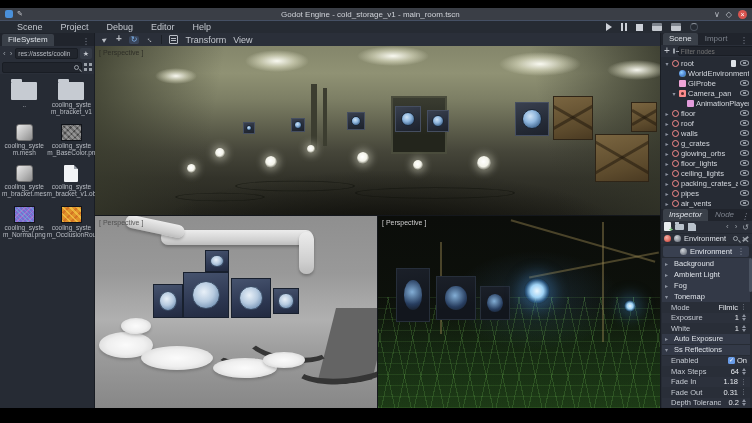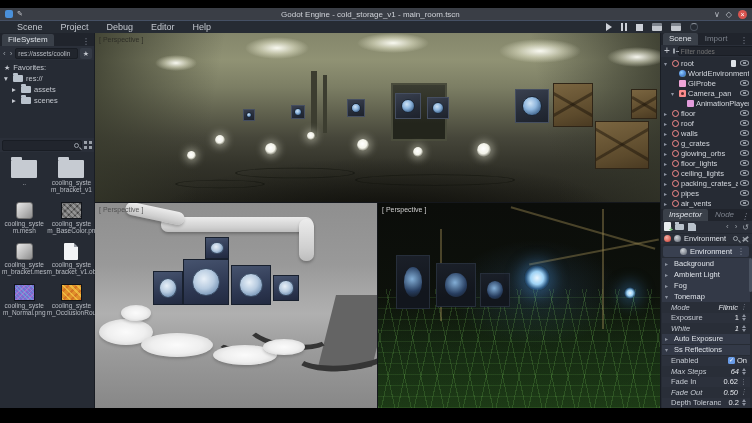--- a/index.html
+++ b/index.html
@@ -152,21 +152,21 @@
   
   .sc-toolbar{height:13px;background:#2a2f39;display:flex;align-items:center;gap:3px;padding:0 3px;}
   .plus{color:#c3c7ce;font-size:10px;line-height:10px;}
   .chain{width:9px;height:6px;border:1px solid #9aa0a8;border-radius:3px;position:relative;}
   .chain::after{content:"";position:absolute;left:2px;top:1.5px;width:3px;height:1px;background:#9aa0a8;}
   .filter-box{flex:1;height:10px;background:#21252d;border:1px solid #191d24;border-radius:2px;
       display:flex;align-items:center;padding:0 2px;gap:2px;}
   .filter-box input{flex:1;min-width:0;background:transparent;border:none;outline:none;color:#b9bdc4;
       font-size:6.5px;font-family:"Liberation Sans",sans-serif;padding:0;}
   .sc-tree{height:160px;background:#262b34;padding:1px 0;overflow:hidden;}
-  .srow{display:flex;align-items:center;height:10px;font-size:7.5px;color:#d3d7dd;gap:2px;padding:0 3px;}
+  .srow{display:flex;align-items:center;height:10px;font-size:7.5px;color:#d3d7dd;gap:2px;padding:0 3px;text-align:center;}
   .srow .car{width:6px;flex:none;color:#8d93a0;font-size:6px;}
   .caret-o::after{content:"\25BE";} .caret-e::after{content:"\25B8";}
   .sd1{padding-left:10px;} .sd2{padding-left:18px;}
   .nlabel{white-space:nowrap;overflow:hidden;}
   .ic{width:7px;height:7px;flex:none;display:inline-block;}
   .ic-spatial{border:1.5px solid #fc8c8c;border-radius:50%;}
   .ic-world{background:radial-gradient(circle at 35% 35%,#8fd0ff,#4a7fd0 60%,#6cc27a);border-radius:50%;}
   .ic-giprobe{background:#f0a6d8;border-radius:1px;}
   .ic-camera{background:#fc8c8c;border-radius:1px;position:relative;}
   .ic-camera::after{content:"";position:absolute;left:2px;top:2px;width:3px;height:3px;border-radius:50%;background:#5c2f2f;}
@@ -189,21 +189,21 @@
   .objname{flex:1;font-size:7.5px;color:#dde1e7;white-space:nowrap;overflow:hidden;}
   .tools{width:8px;height:8px;position:relative;}
   .tools::before{content:"";position:absolute;left:1px;top:3px;width:7px;height:2px;background:#9aa0a8;transform:rotate(-40deg);}
   .tools::after{content:"";position:absolute;left:1px;top:4px;width:7px;height:1px;background:#9aa0a8;transform:rotate(40deg);}
   .insp-body{flex:1;background:#262b34;position:relative;padding:2px 2px 0 1px;}
   .res-header{height:11px;margin:0 1px 1px;background:#394050;border-radius:2px;display:flex;align-items:center;justify-content:center;gap:3px;font-size:7.5px;color:#e2e6ec;position:relative;}
   .res-header .dots{position:absolute;right:2px;top:1px;margin:0;}
   .grow{display:flex;align-items:center;height:10.5px;background:#333947;font-size:7.5px;color:#dde1e7;gap:3px;padding:0 3px;margin-bottom:.5px;}
   .grow .car{color:#8d93a0;font-size:6px;width:6px;}
   .prow{display:flex;align-items:center;height:10.5px;font-size:7.5px;padding:0 3px 0 9px;gap:2px;}
-  .prow.a0{background:#292e38;font-style:italic;} .prow.a1{background:#2c313c;}
+  .prow.a0{background:#292e38;} .prow.a1{background:#2c313c;}
   .plabel{flex:1;color:#c6cbd3;white-space:nowrap;overflow:hidden;}
   .pval{color:#e6e9ee;}
   .spin{display:flex;flex-direction:column;gap:1px;width:6px;align-items:center;flex:none;}
   .spin i{width:0;height:0;border-left:2.5px solid transparent;border-right:2.5px solid transparent;}
   .spin .up{border-bottom:3px solid #8d93a0;}
   .spin .dn{border-top:3px solid #8d93a0;}
   .pdots{color:#8d93a0;font-size:7px;}
   .pdots::after{content:"\22EE";}
   .cbx{width:7px;height:7px;background:#699ce8;border-radius:1.5px;color:#fff;font-size:6px;line-height:7px;text-align:center;flex:none;}
   .cbx::after{content:"\2713";}
@@ -248,41 +248,20 @@
       <div class="tabbar">
         <span class="tab active">FileSystem</span>
         <span class="dots"></span>
       </div>
       <div class="fs-nav">
         <span class="navb chl"></span>
         <span class="navb chr"></span>
         <div class="fs-path">res://assets/coolin</div>
         <div class="starb"><span class="star"></span></div>
       </div>
-      <div class="fs-tree">
-        <div class="ftrow">
-            <span class="star" style="color:#c3c7ce;font-size:7px;"></span>
-            <span>Favorites:</span>
-          </div>
-        <div class="ftrow">
-            <span class="car caret-o"></span>
-            <span class="fold"></span>
-            <span>res://</span>
-          </div>
-        <div class="ftrow ind1">
-            <span class="car caret-e"></span>
-            <span class="fold"></span>
-            <span>assets</span>
-          </div>
-        <div class="ftrow ind1">
-            <span class="car caret-e"></span>
-            <span class="fold"></span>
-            <span>scenes</span>
-          </div>
-      </div>
       <div class="fs-search">
         <div class="search-box">
             <span class="mag"></span>
           </div>
         <span class="gridico"></span>
       </div>
       <div class="fs-grid">
         <div class="fitem">
             <div class="fthumb">
               <div class="bigfold"></div>
@@ -352,20 +331,30 @@
             </div>
             <div class="flabel">
               <div>cooling_syste</div>
               <div>m_OcclusionRou</div>
             </div>
           </div>
       </div>
     </div>
 
     <div class="center">
+      <div class="vp-toolbar">
+        <span class="ticon t-select"></span>
+        <span class="ticon t-move"></span>
+        <span class="ticon t-rotate"></span>
+        <span class="ticon t-scale"></span>
+        <span class="tsep"></span>
+        <span class="t-local"></span>
+        <span class="vmenu">Transform</span>
+        <span class="vmenu">View</span>
+      </div>
 
       <div class="viewports">
 
         <div class="vp vp-top">
           <span class="vplabel">[ Perspective ]</span>
           <div class="clight" style="left:60px;top:22px;width:42px;height:16px;"></div>
           <div class="clight" style="left:150px;top:4px;width:64px;height:22px;"></div>
           <div class="clight" style="left:262px;top:0px;width:72px;height:20px;"></div>
           <div class="clight" style="left:404px;top:6px;width:82px;height:24px;"></div>
           <div class="clight" style="left:512px;top:14px;width:60px;height:20px;"></div>
@@ -650,26 +639,26 @@
         <div class="prow a0">
             <span class="plabel">Max Steps</span>
             <span class="pval">64</span>
             <span class="spin">
               <i class="up"></i>
               <i class="dn"></i>
             </span>
           </div>
         <div class="prow a1">
             <span class="plabel">Fade In</span>
-            <span class="pval">0.62</span>
+            <span class="pval">1.18</span>
             <span class="pdots"></span>
           </div>
         <div class="prow a0">
             <span class="plabel">Fade Out</span>
-            <span class="pval">0.50</span>
+            <span class="pval">0.31</span>
             <span class="pdots"></span>
           </div>
         <div class="prow a1">
             <span class="plabel">Depth Toleranc</span>
             <span class="pval">0.2</span>
             <span class="spin">
               <i class="up"></i>
               <i class="dn"></i>
             </span>
           </div>

